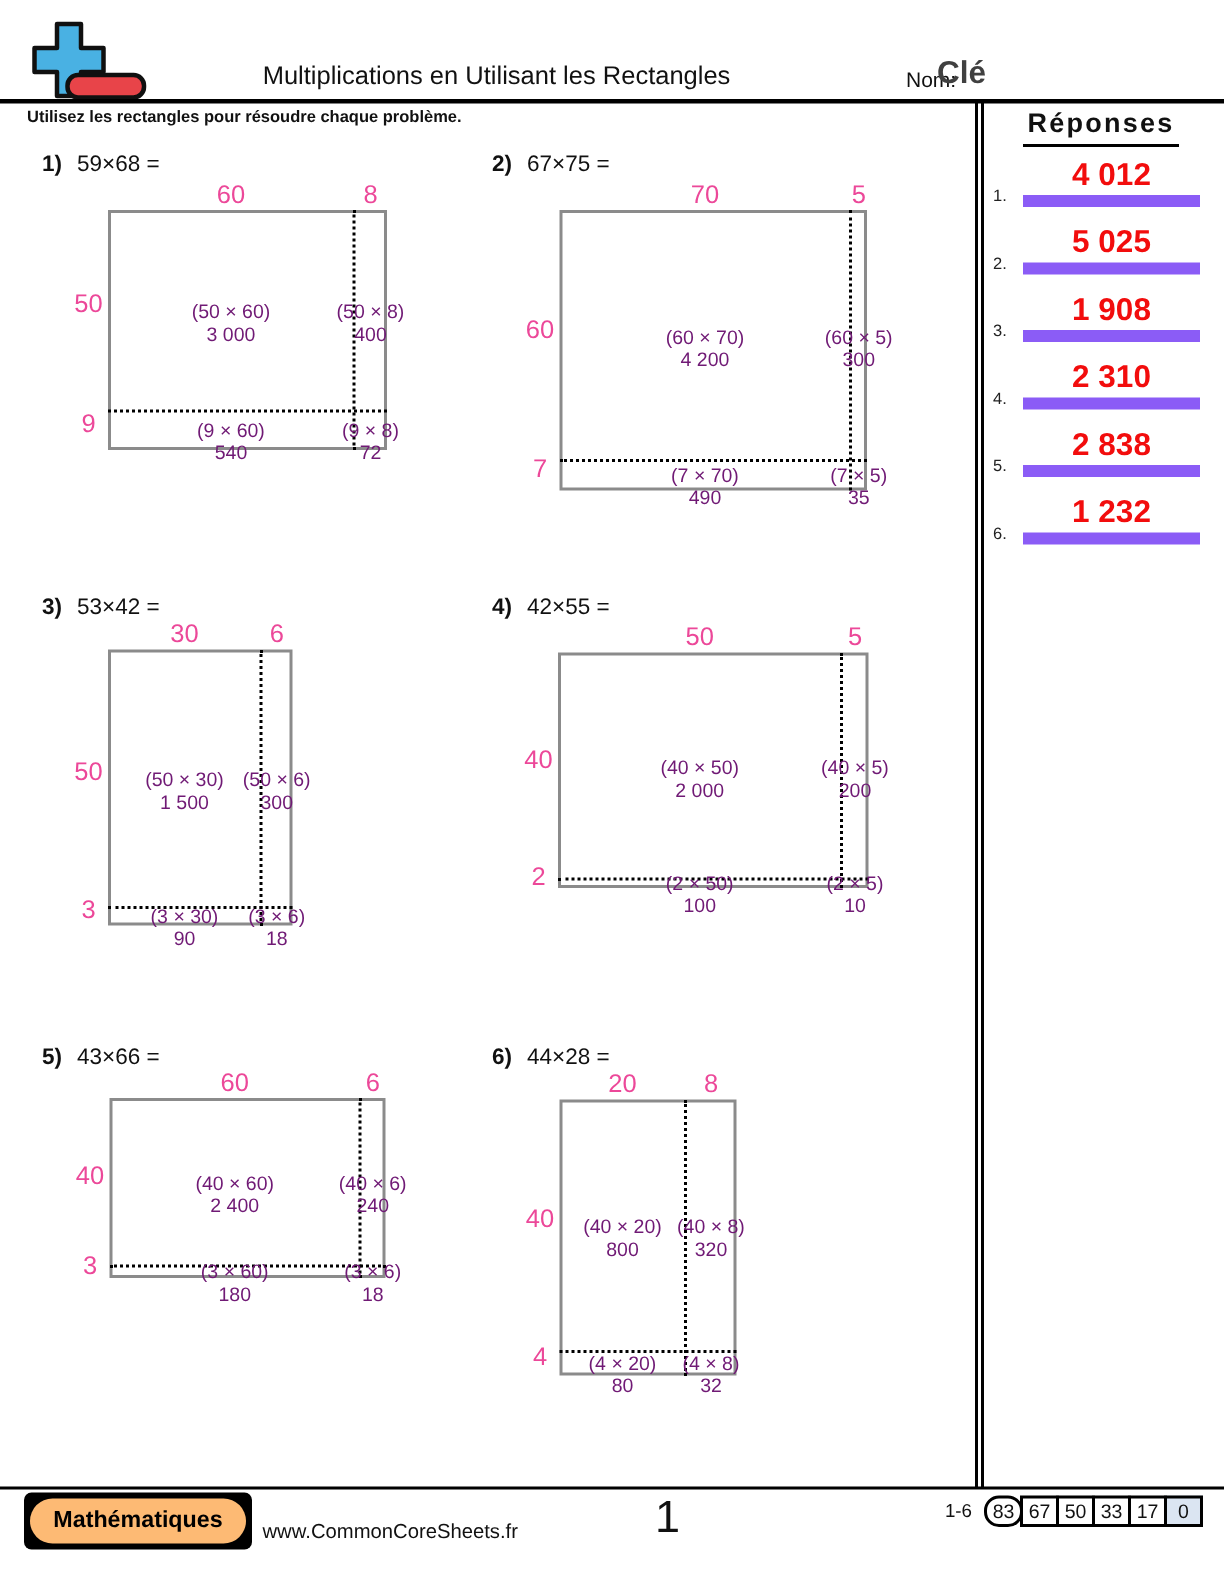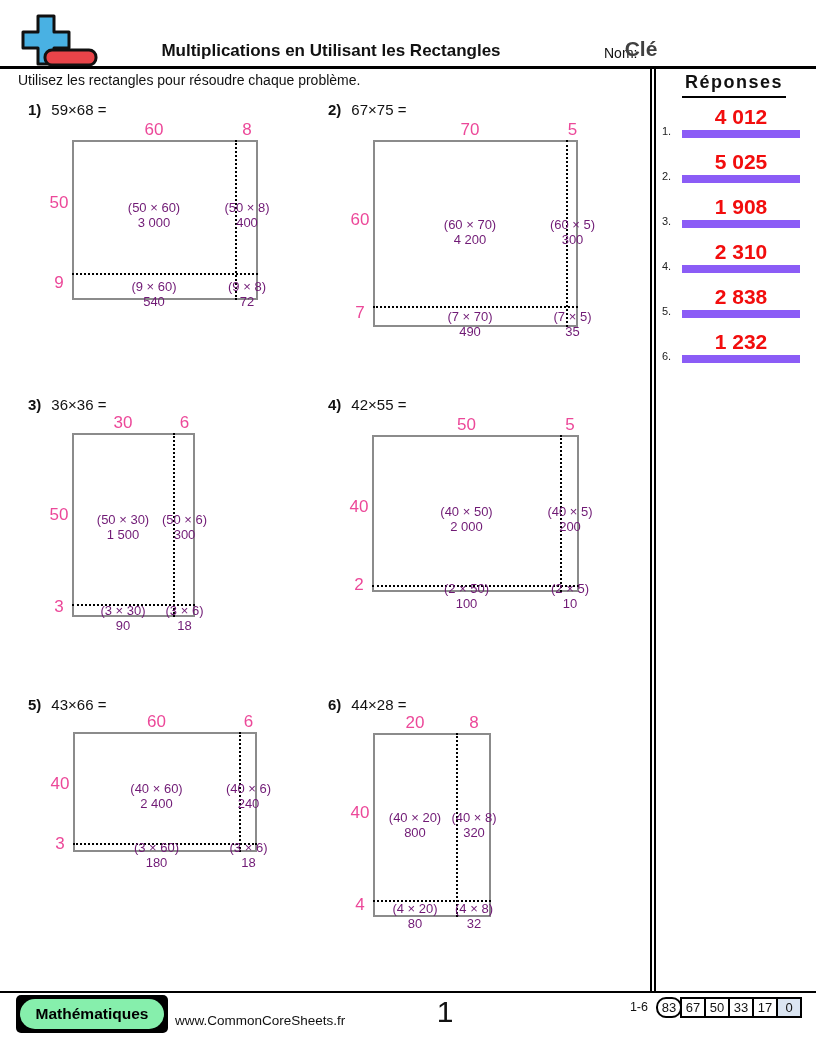--- a/index.html
+++ b/index.html
@@ -6,26 +6,26 @@
   html,body { background:#ffffff; }
   .page {
     position:relative; width:816px; height:1056px; background:#fff;
     font-family:"Liberation Sans", sans-serif; color:#111; overflow:hidden;
     margin:0 auto;
   }
 
   
   .logo { position:absolute; left:12px; top:12px; width:96px; height:58px; }
   .title { position:absolute; left:331px; top:41px; transform:translateX(-50%);
-           font-size:17px; white-space:nowrap;font-weight:bold; }
+           font-size:17px; white-space:nowrap; }
   .nom-label { position:absolute; left:558px; top:45px; font-size:14px;margin-left:46px; }
   .name-value { position:absolute; left:641px; top:37px; transform:translateX(-50%);
                 font-size:21px; font-weight:bold; color:#404040; }
   .header-rule { position:absolute; left:0; top:66px; width:816px; height:3px; background:#000; }
-  .instruction { position:absolute; left:18px; top:72px; font-size:14px; font-weight:normal; }
+  .instruction { position:absolute; left:18px; top:72px; font-size:11px; font-weight:bold; }
   .divider { position:absolute; left:650px; top:66px; width:6px; height:926px;
              border-left:2px solid #000; border-right:2px solid #000; }
 
   
   .problem { position:absolute; inset:0; }
   .p1{--bx:72px; --by:140px; --bw:186px; --bh:160px; --vx:164px; --hl:134px;}
   .p2{--bx:373px;--by:140px; --bw:205px; --bh:187px; --vx:194px; --hl:167px;}
   .p3{--bx:72px; --by:433px; --bw:123px; --bh:184px; --vx:102px; --hl:172px;}
   .p4{--bx:372px;--by:435px; --bw:207px; --bh:157px; --vx:189px; --hl:151px;}
   .p5{--bx:73px; --by:732px; --bw:184px; --bh:120px; --vx:167px; --hl:112px;}
@@ -70,21 +70,21 @@
   .arow { position:absolute; left:660px; width:148px; height:26px; }
   .a1{top:112px} .a2{top:157px} .a3{top:202px} .a4{top:247px} .a5{top:292px} .a6{top:337px}
   .anum { position:absolute; left:2px; bottom:1px; font-size:11px; color:#222; }
   .aval { position:absolute; left:22px; right:8px; bottom:0; border-bottom:8px solid #8b5cf6;
           text-align:center; font-size:21px; font-weight:bold; color:#f20d0d; padding-bottom:1px; }
 
   
   .footer-rule { position:absolute; left:0; top:991px; width:816px; height:2px; background:#000; }
   .badge { position:absolute; left:16px; top:995px; width:152px; height:38px; background:#000;
            border-radius:5px; padding:4px; }
-  .badge-pill { width:100%; height:100%; background:#86efac; border-radius:15px;
+  .badge-pill { width:100%; height:100%; background:#fdba74; border-radius:15px;
                 display:flex; align-items:center; justify-content:center;
                 font-size:15.5px; font-weight:bold; color:#000; }
   .website { position:absolute; left:175px; top:1013px; font-size:13.5px; }
   .pagenum { position:absolute; left:445px; top:995px; transform:translateX(-50%);
              font-size:30px; font-weight:400; }
   .range { position:absolute; left:606px; top:1000px; width:42px; text-align:right;
            font-size:12.5px; }
   .scorebar { position:absolute; left:656px; top:997px; display:flex; }
   .scorebox { width:26px; height:21px; border:2px solid #000; margin-left:-2px;
               display:flex; align-items:center; justify-content:center; font-size:13px;
@@ -166,21 +166,21 @@
     </div>
     <div class="cell c4">
       <span>(7 × 5)</span>
       <span>35</span>
     </div>
   </div>
 
   <div class="problem p3">
     <div class="phead">
       <span class="pnum">3)</span>
-      <span class="pexpr">36×36 =</span>
+      <span class="pexpr">53×42 =</span>
     </div>
     <div class="box"></div>
     <div class="vline"></div>
     <div class="hline"></div>
     <span class="rlabel tl1">30</span>
     <span class="rlabel tl2">6</span>
     <span class="rlabel sl1">50</span>
     <span class="rlabel sl2">3</span>
     <div class="cell c1">
       <span>(50 × 30)</span>

